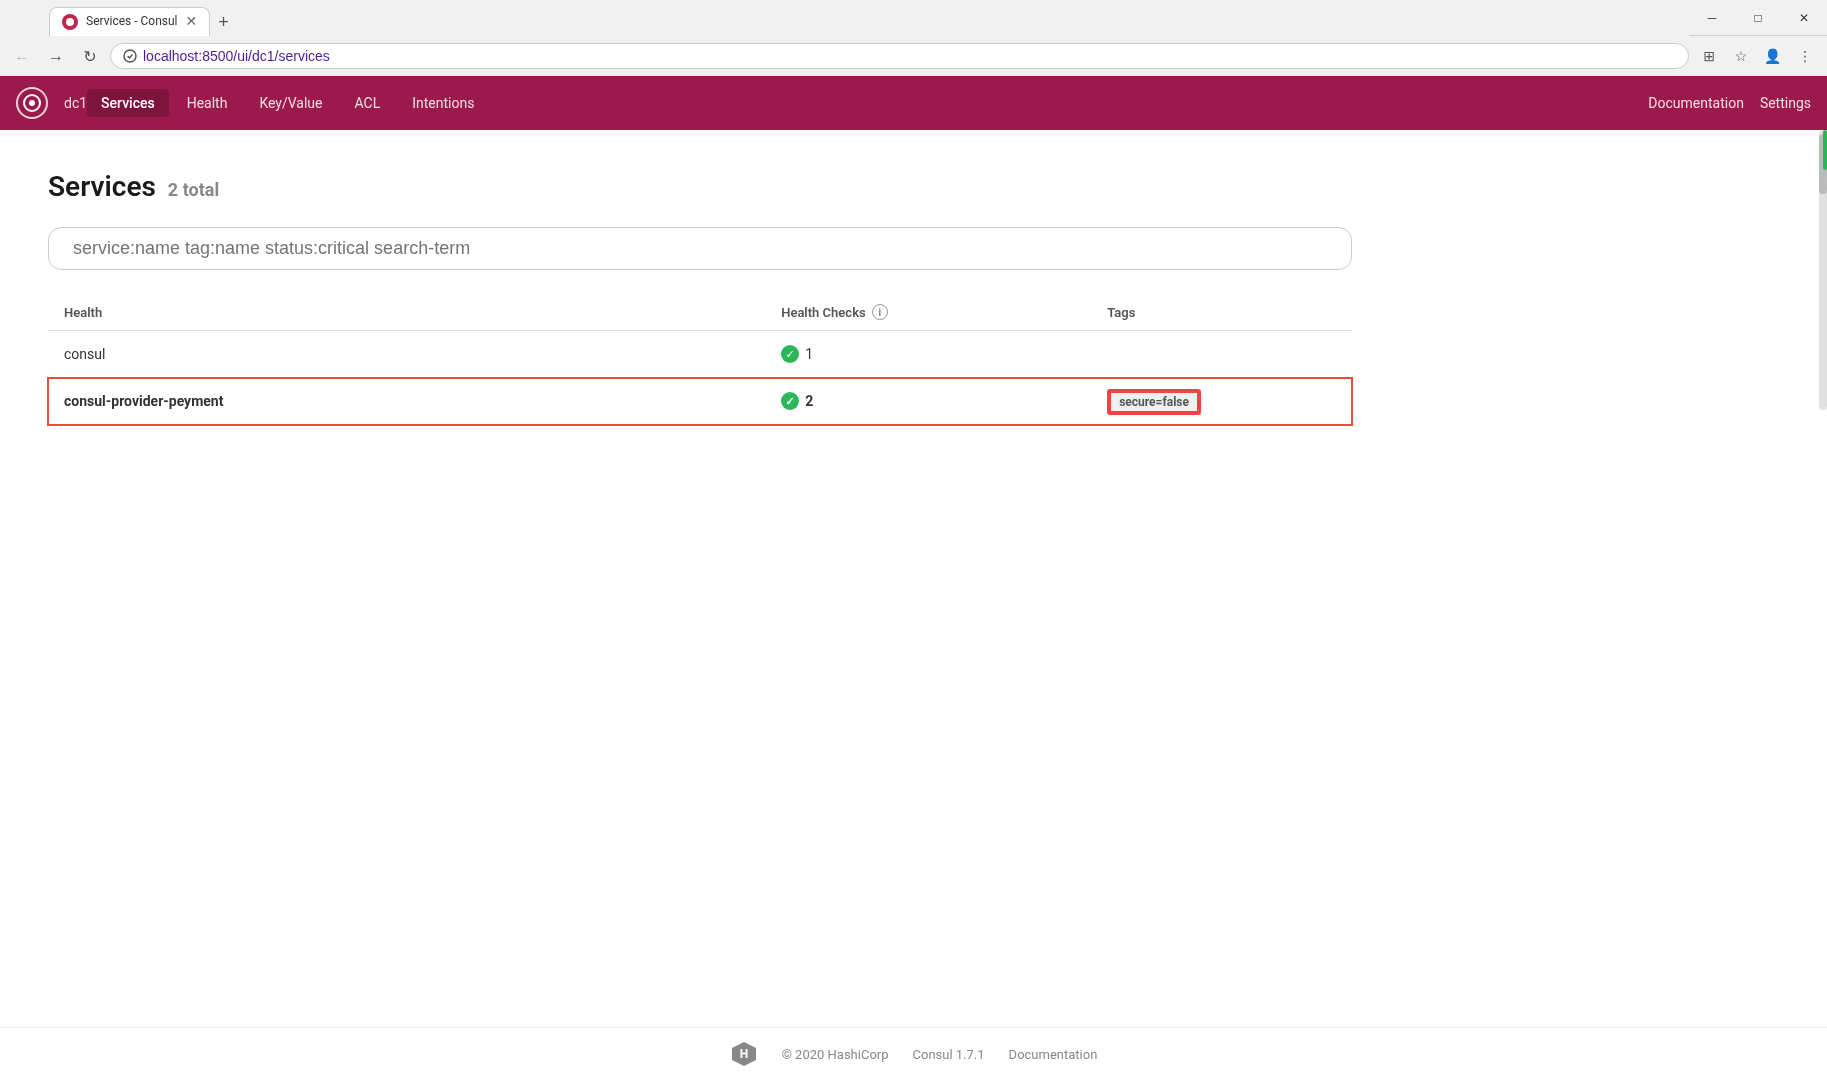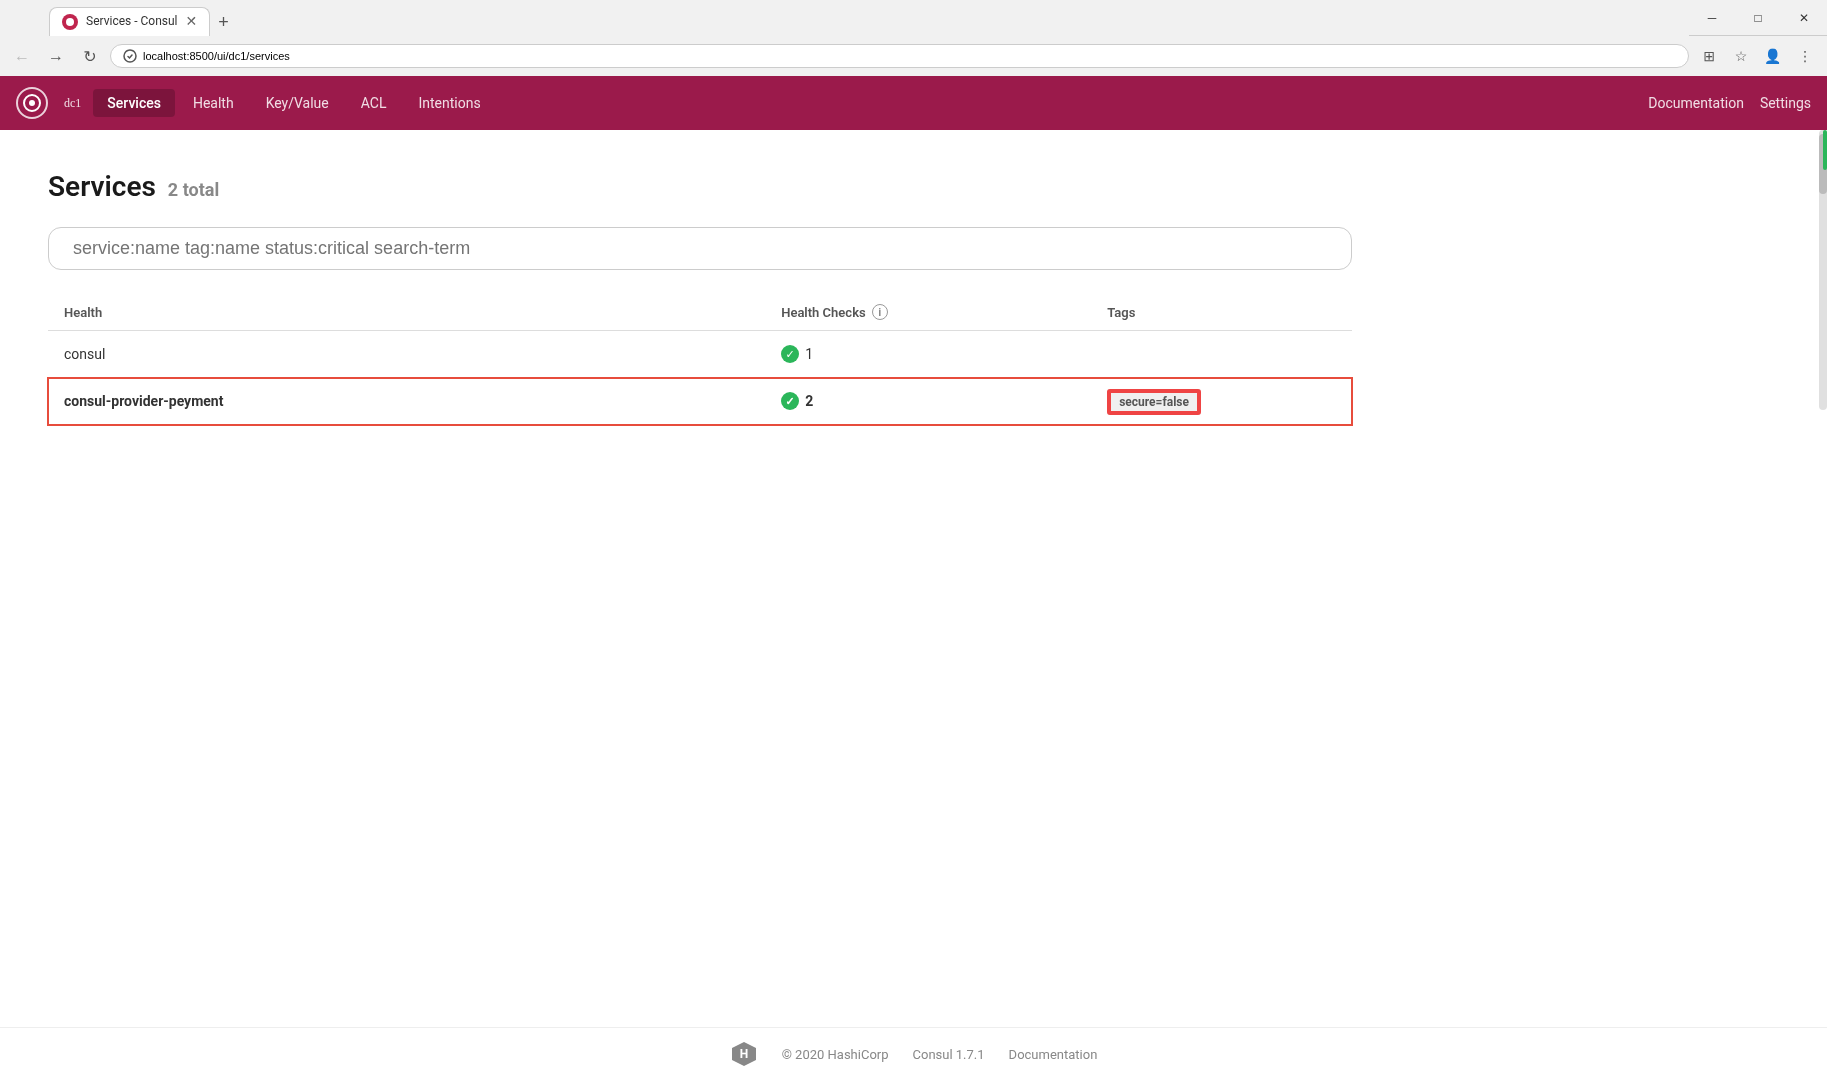--- a/index.html
+++ b/index.html
@@ -82,22 +82,22 @@
       display: flex;
       align-items: center;
       background: #fff;
       border: 1px solid #ccc;
       border-radius: 20px;
       padding: 4px 12px;
       gap: 6px;
     }
     .address-url {
       flex: 1;
-      font-size: 11px;
-      color: #000000;
+      font-size: 14px;
+      color: #4c1d95;
       border: none;
       outline: none;
       background: transparent;
     }
     .browser-actions {
       display: flex;
       gap: 4px;
     }
     .browser-action-btn {
       width: 28px; height: 28px;
@@ -135,23 +135,22 @@
       width: 32px; height: 32px;
       border: 2px solid rgba(255,255,255,0.8);
       border-radius: 50%;
       display: flex; align-items: center; justify-content: center;
       color: #fff;
       font-size: 16px;
       font-weight: bold;
     }
     .nav-dc {
       color: rgba(255,255,255,0.85);
-      font-size: 12px;
-      margin-right: 12px;
-      font-family: Liberation Serif, serif;
+      font-size: 14px;
+      margin-right: 0;
     }
     .nav-items {
       display: flex;
       align-items: center;
       gap: 4px;
       flex: 1;
     }
     .nav-item {
       color: rgba(255,255,255,0.85);
       padding: 6px 14px;

